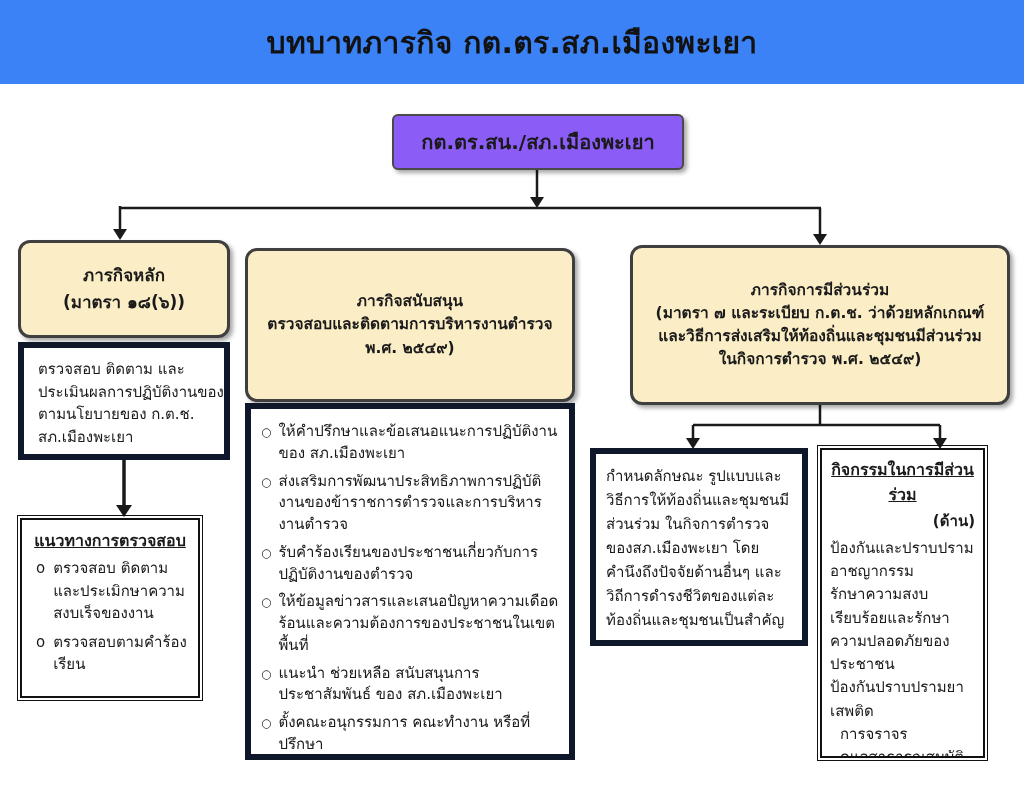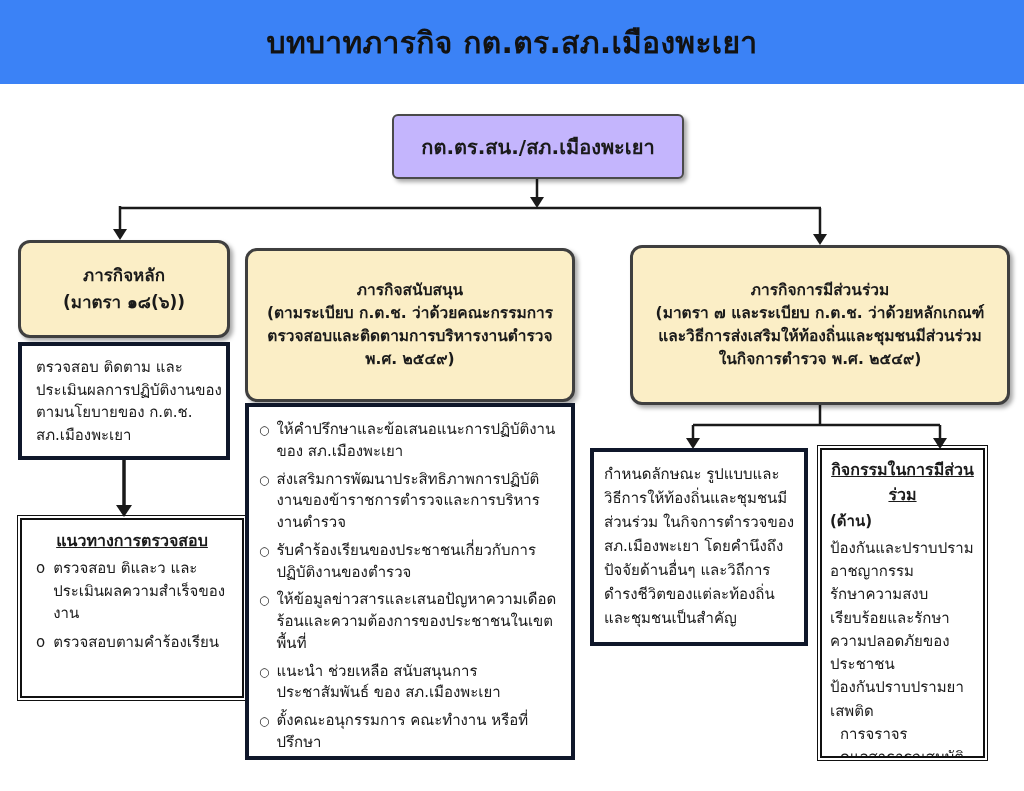--- a/index.html
+++ b/index.html
@@ -16,22 +16,22 @@
   .titlebar {
     position: absolute; left: 0; top: 0;
     width: 1024px; height: 84px;
     background: #3b82f6;
     display: flex; align-items: center; justify-content: center;
   }
   .titlebar .t {
     font-size: 30px; font-weight: bold; letter-spacing: .3px; color:#121212;
   }
   .rootbox {
-    position: absolute; left: 392px; top: 114px; width: 292px; height: 65px;
-    background: #c4b5fd;
+    position: absolute; left: 392px; top: 114px; width: 292px; height: 56px;
+    background: #8b5cf6;
     border: 2px solid #4a4a4a; border-radius: 6px;
     box-shadow: 3px 3px 4px rgba(0,0,0,.35);
     display: flex; align-items: center; justify-content: center;
     font-weight: bold; font-size: 20px;
   }
   svg.connectors { position: absolute; left: 0; top: 0; pointer-events: none; }
 
   .cream {
     position: absolute;
     background: #fbeec6;
@@ -40,39 +40,39 @@
     box-shadow: 3px 3px 4px rgba(0,0,0,.35);
     display: flex; flex-direction: column; align-items: center; justify-content: center;
     font-weight: bold; text-align: center;
   }
   #main-box { left: 18px; top: 240px; width: 212px; height: 98px; font-size: 17px; line-height: 1.6; }
   #support-box { left: 245px; top: 248px; width: 330px; height: 154px; font-size: 15.5px; line-height: 1.5; }
   #participation-box { left: 630px; top: 245px; width: 380px; height: 160px; font-size: 15.5px; line-height: 1.5; }
 
   .plainbox {
     position: absolute; background: #ffffff;
-    border: 4px solid #0f172a;
+    border: 6px solid #0f172a;
     overflow: hidden;
   }
   #main-desc { left: 18px; top: 342px; width: 212px; height: 118px; padding: 10px 8px 0 14px; font-size: 15px; line-height: 1.5; }
   #audit-box {
-    left: 20px; top: 518px; width: 224px; height: 180px;
+    left: 20px; top: 518px; width: 180px; height: 180px;
     border: 2px solid #111; outline: 1.5px solid #111; outline-offset: 2px;
     padding: 8px 8px 0 8px;
   }
   #support-list { left: 245px; top: 403px; width: 330px; height: 357px; padding: 12px 8px 0 10px; font-size: 15px; line-height: 1.45; }
   #participation-method { left: 590px; top: 448px; width: 218px; height: 198px; padding: 10px 10px; font-size: 15px; line-height: 1.6; }
   #participation-activities {
     left: 820px; top: 448px; width: 165px; height: 310px;
     border: 2px solid #111; outline: 1.5px solid #111; outline-offset: 2px;
     padding: 8px 8px 0 8px; font-size: 15px; line-height: 1.55;
   }
 
   .box-title { font-weight: bold; text-decoration: underline; text-align: center; font-size: 16px; margin-bottom: 2px; }
-  .box-subtitle { font-weight: bold; text-align: left; font-size: 15px; margin-bottom: 4px; }
+  .box-subtitle { font-weight: bold; text-align: right; font-size: 15px; margin-bottom: 4px; }
 
   .li { display: flex; gap: 7px; margin-bottom: 6px; overflow-wrap: anywhere; }
   .li .bullet { flex: 0 0 auto; font-size: 12px; line-height: 1.9; }
   .li .li-text { flex: 1 1 auto; }
 
   .audit-li { display: flex; gap: 8px; margin: 4px 2px 6px 6px; font-size: 15px; line-height: 1.5; overflow-wrap: anywhere; }
   .audit-li .bullet { flex: 0 0 auto; }
 
   .act-line { overflow-wrap: anywhere; }
   .act-line.indent { padding-left: 10px; }
@@ -124,31 +124,30 @@
     <div class="desc-line">ตรวจสอบ ติดตาม และ</div>
     <div class="desc-line">ประเมินผลการปฏิบัติงานของ</div>
     <div class="desc-line">ตามนโยบายของ ก.ต.ช.</div>
     <div class="desc-line">สภ.เมืองพะเยา</div>
   </div>
 
   <div class="plainbox" id="audit-box">
     <div class="box-title">แนวทางการตรวจสอบ</div>
     <div class="audit-li">
       <span class="bullet">o</span>
-      <span class="li-text">ตรวจสอบ ติและว และประเมินผลความสำเร็จของงาน</span>
+      <span class="li-text">ตรวจสอบ ติดตาม และประเมิกษาความสงบเร็จของงาน</span>
     </div>
     <div class="audit-li">
       <span class="bullet">o</span>
       <span class="li-text">ตรวจสอบตามคำร้องเรียน</span>
     </div>
   </div>
 
   <div class="cream" id="support-box">
     <div>ภารกิจสนับสนุน</div>
-    <div>(ตามระเบียบ ก.ต.ช. ว่าด้วยคณะกรรมการ</div>
     <div>ตรวจสอบและติดตามการบริหารงานตำรวจ</div>
     <div>พ.ศ. ๒๕๔๙)</div>
   </div>
 
   <div class="plainbox" id="support-list">
     <div class="li">
       <span class="bullet">○</span>
       <span class="li-text">ให้คำปรึกษาและข้อเสนอแนะการปฏิบัติงานของ สภ.เมืองพะเยา</span>
     </div>
     <div class="li">

